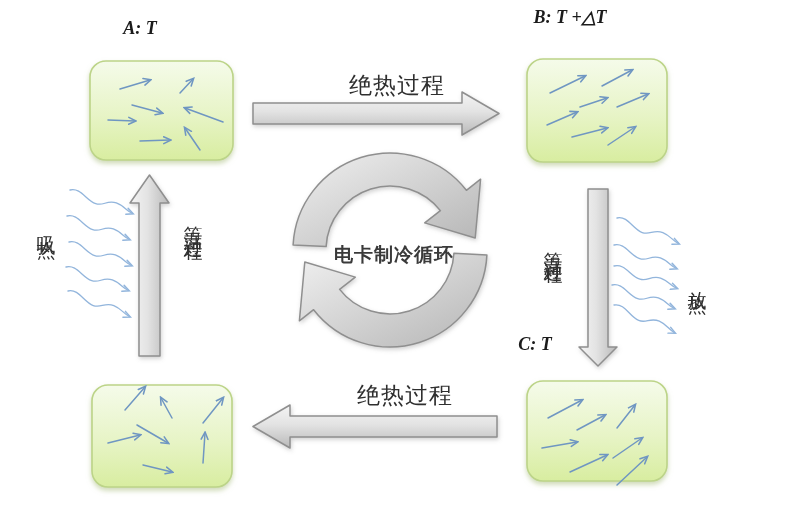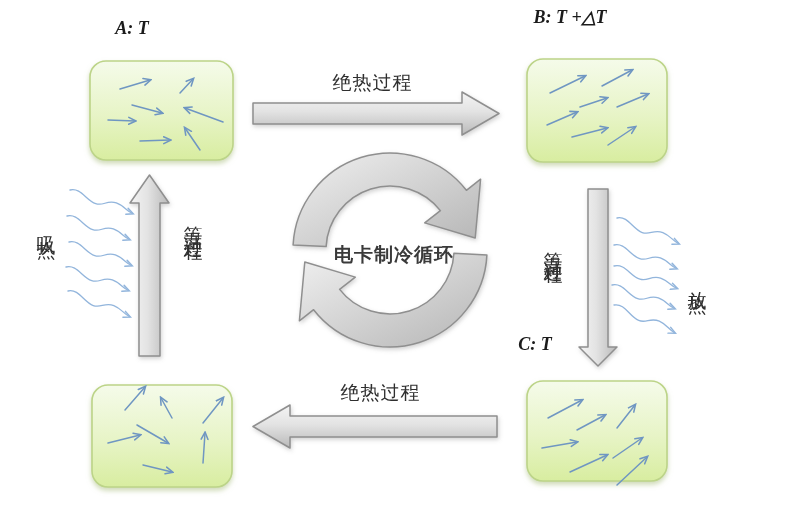--- a/index.html
+++ b/index.html
@@ -11,21 +11,21 @@
     font-family:"Liberation Sans", sans-serif;
   }
   .stage svg{position:absolute;left:0;top:0;}
   .lbl{position:absolute;color:#2e2e2e;}
   .state{
     font-family:"Liberation Serif", serif;
     font-style:italic;font-weight:700;
     font-size:18px;color:#1b1b1b;
     text-align:center;white-space:nowrap;
   }
-  .cn{font-size:19px;color:#2f2f2f;letter-spacing:1px;text-align:center;}
+  .cn{font-size:23px;color:#2f2f2f;letter-spacing:1px;text-align:right;}
   .vtext{
     writing-mode:vertical-rl;text-orientation:upright;
     font-size:19px;color:#2f2f2f;letter-spacing:6px;line-height:1;
   }
   .cycle-label{
     font-size:19px;font-weight:600;color:#3a3a3a;
     letter-spacing:1px;text-align:right;
   }
 </style>
 </head>
@@ -141,21 +141,21 @@
       <g>
         <path transform="translate(617,218) rotate(14)" d="M0,0 c10,-5 18,7 28,8 c8,1 10,-6 20,-5 c8,1 12,6 18,7" marker-end="url(#chevW)"></path>
         <path transform="translate(614,245) rotate(12)" d="M0,0 c10,-5 18,7 28,8 c8,1 10,-6 20,-5 c8,1 12,6 18,7" marker-end="url(#chevW)"></path>
         <path transform="translate(614,266) rotate(11)" d="M0,0 c10,-5 18,7 28,8 c8,1 10,-6 20,-5 c8,1 12,6 18,7" marker-end="url(#chevW)"></path>
         <path transform="translate(612,285) rotate(12)" d="M0,0 c10,-5 18,7 28,8 c8,1 10,-6 20,-5 c8,1 12,6 18,7" marker-end="url(#chevW)"></path>
         <path transform="translate(614,305) rotate(16)" d="M0,0 c10,-5 18,7 28,8 c8,1 10,-6 20,-5 c8,1 12,6 18,7" marker-end="url(#chevW)"></path>
       </g>
     </g>
   </svg>
 
-  <div class="lbl state" style="left:96px;top:18px;width:72px;">A: T</div>
+  <div class="lbl state" style="left:104px;top:18px;width:72px;">A: T</div>
 
   <div class="lbl state" style="left:518px;top:6px;width:104px;">B: T +△T</div>
 
   <div class="lbl state" style="left:504px;top:334px;width:62px;font-style:italic;">C: T</div>
 
 
   <div class="lbl cn" style="left:300px;top:70px;width:145px;">绝热过程</div>
 
   <div class="lbl cn" style="left:308px;top:380px;width:145px;">绝热过程</div>
 

